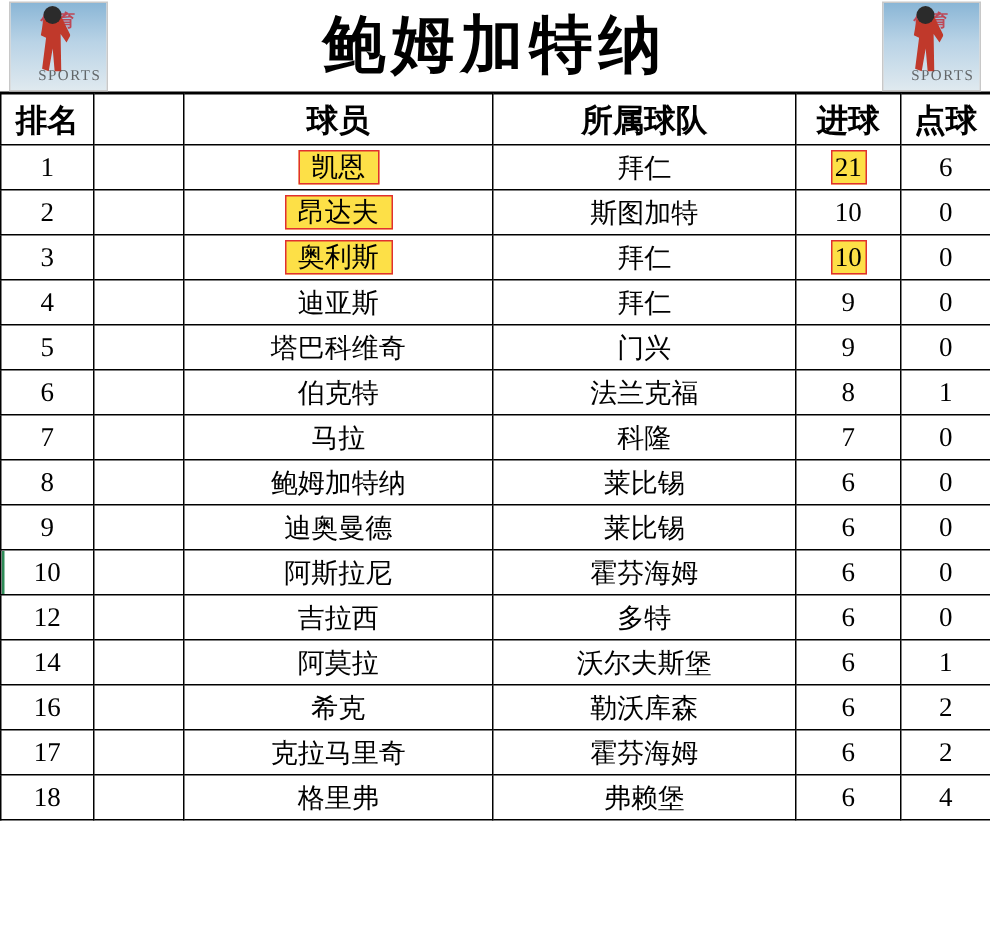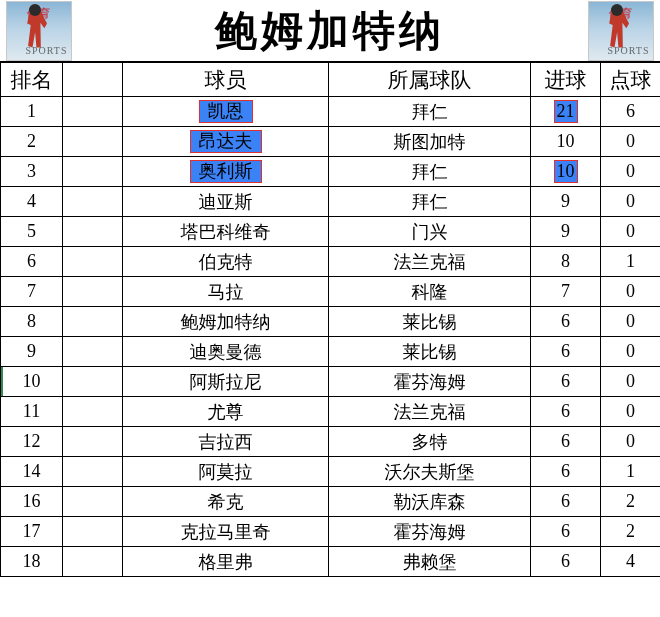--- a/index.html
+++ b/index.html
@@ -80,36 +80,36 @@
   th,td{
     border:1px solid #000;
     text-align:center;
     font-size:18px;
     height:29px;
     padding:0;
     font-family:"Liberation Serif", serif;
   }
   thead th{
     font-size:21px;
-    font-weight:normal;
+    font-weight:bold;
     height:33px;
     margin-left:40px;
   }
   td.gap{border-left:1px solid #000;border-right:1px solid #000;}
   .rank-cell{font-size:18px;}
   tbody tr td{background:#fff;}
 
   
   .hl{position:relative;}
   .hl span.box{
     display:inline-block;
     border:1px solid #e03030;
     padding:0 8px;
     line-height:21px;
-    background:#3b82f6;
+    background:#fde047;
   }
   td.hl-wide span.box{padding:0 2px;}
 
   
   .greenmark{box-shadow:inset 2px 0 0 #2e8b57;}
 </style>
 </head>
 <body>
 
 <div class="sheet">
@@ -226,28 +226,20 @@
         </tr>
         <tr>
           <td class="rank-cell greenmark">10</td>
           <td class="gap"></td>
           <td class="">阿斯拉尼</td>
           <td class="">霍芬海姆</td>
           <td class="hl-wide">6</td>
           <td class="">0</td>
         </tr>
         <tr>
-          <td class="rank-cell">11</td>
-          <td class="gap"></td>
-          <td class="">尤尊</td>
-          <td class="">法兰克福</td>
-          <td class="hl-wide">6</td>
-          <td class="">0</td>
-        </tr>
-        <tr>
           <td class="rank-cell">12</td>
           <td class="gap"></td>
           <td class="">吉拉西</td>
           <td class="">多特</td>
           <td class="hl-wide">6</td>
           <td class="">0</td>
         </tr>
         <tr>
           <td class="rank-cell">14</td>
           <td class="gap"></td>

